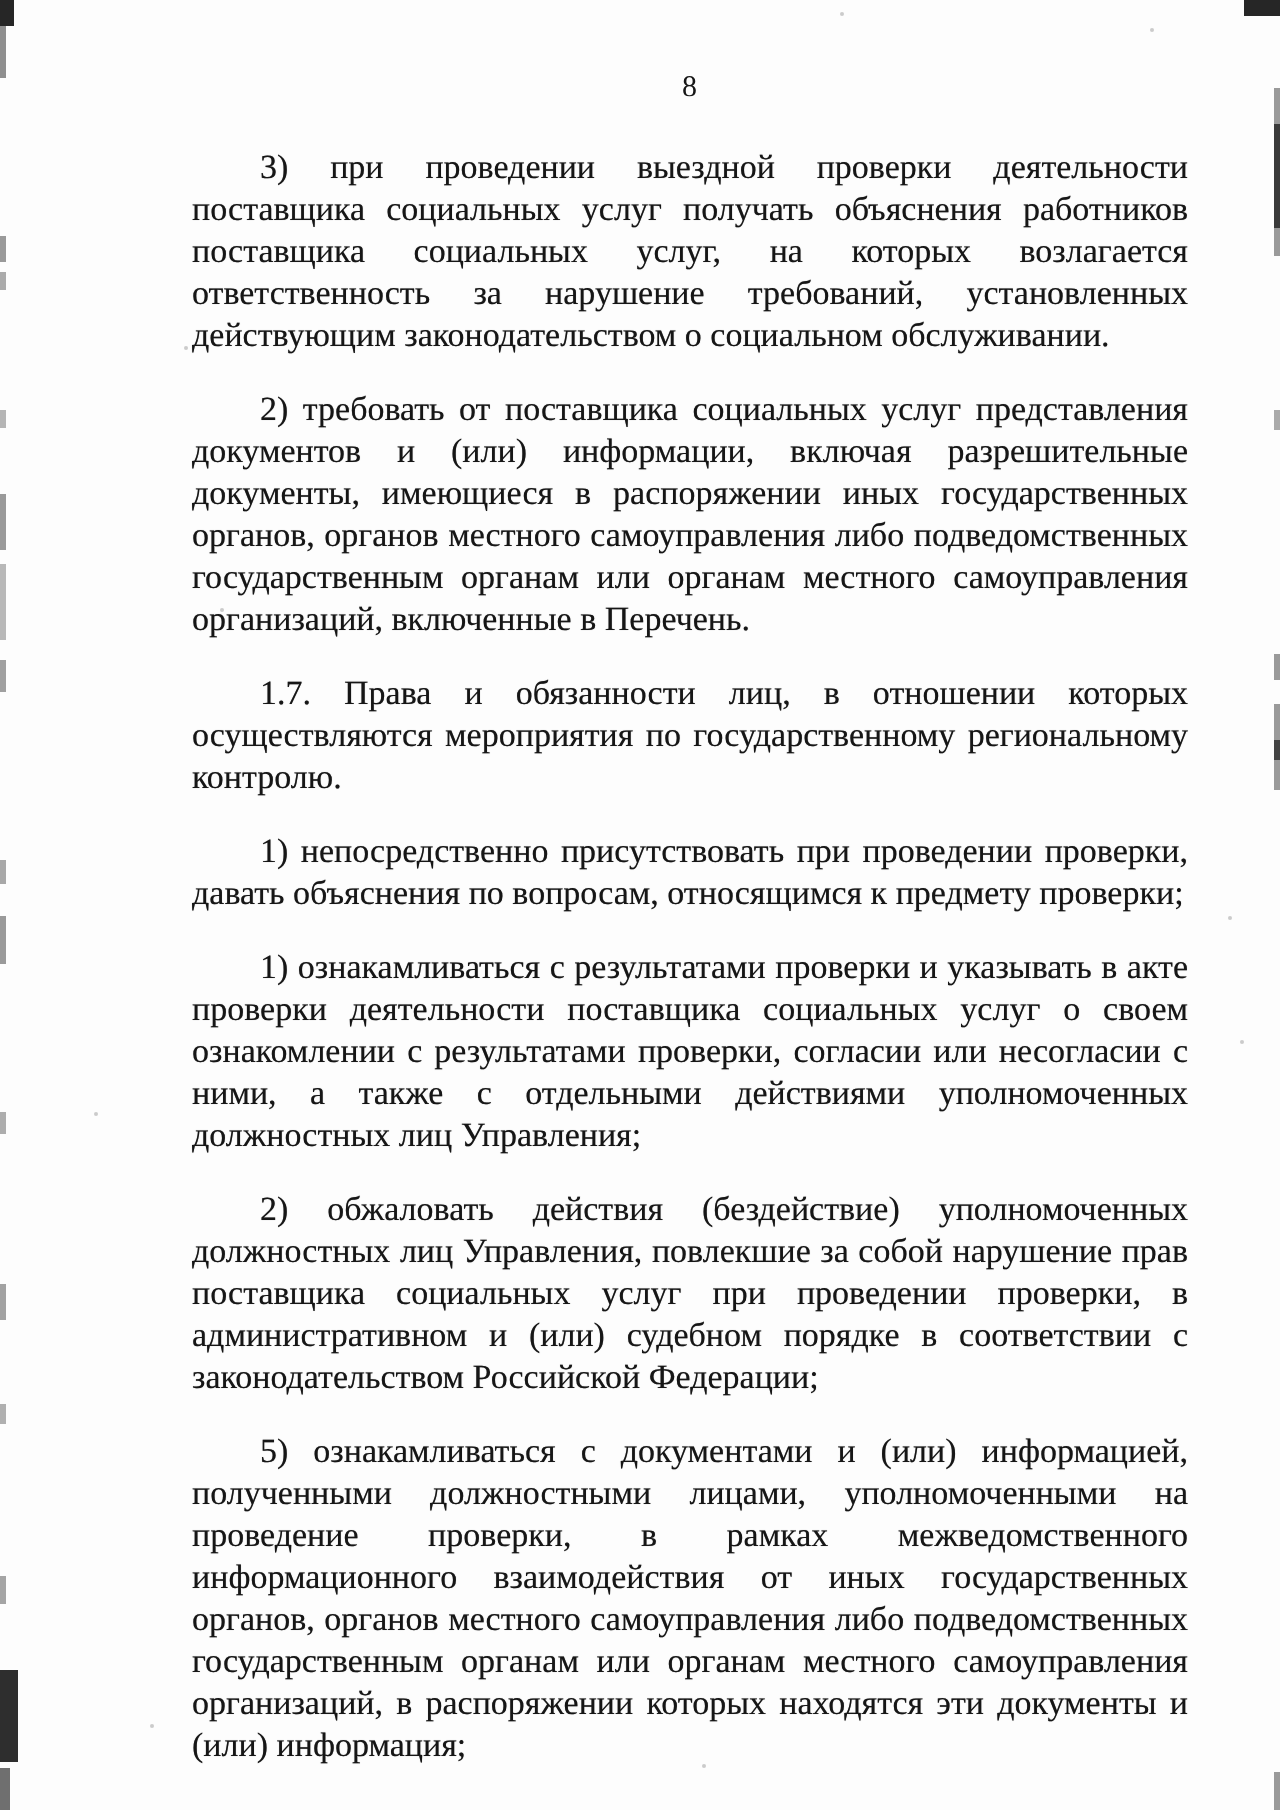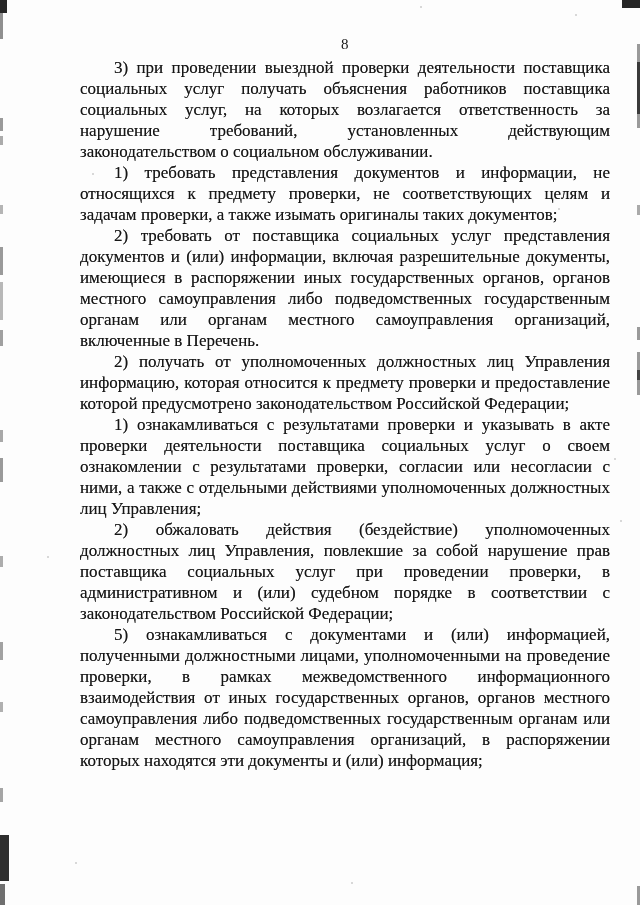--- a/index.html
+++ b/index.html
@@ -24,36 +24,36 @@
     font-size:15px;line-height:16px;
     letter-spacing:.5px;
   }
   .content{
     position:absolute;
     top:57px;left:80px;width:530px;
     font-size:17px;line-height:21px;
     text-align:justify;
     text-shadow:0 0 .35px rgba(0,0,0,.55);
   }
-  .content p{margin:0;text-indent:34px;}
+  .content p{margin:16px;text-indent:34px;}
   .mark{position:absolute;}
   .speck{position:absolute;width:2px;height:2px;background:#8d8d8d;opacity:.45;border-radius:50%;}
 </style>
 </head>
 <body>
 
 <div class="page">
 
   <div class="page-number">8</div>
 
   <div class="content">
     <p>3) при проведении выездной проверки деятельности поставщика социальных услуг получать объяснения работников поставщика социальных услуг, на которых возлагается ответственность за нарушение требований, установленных действующим законодательством о социальном обслуживании.</p>
-    <p>1) требовать представления документов и информации, не относящихся к предмету проверки, не соответствующих целям и задачам проверки, а также изымать оригиналы таких документов;</p>
     <p>2) требовать от поставщика социальных услуг представления документов и (или) информации, включая разрешительные документы, имеющиеся в распоряжении иных государственных органов, органов местного самоуправления либо подведомственных государственным органам или органам местного самоуправления организаций, включенные в Перечень.</p>
-    <p>2) получать от уполномоченных должностных лиц Управления информацию, которая относится к предмету проверки и предоставление которой предусмотрено законодательством Российской Федерации;</p>
+    <p>1.7. Права и обязанности лиц, в отношении которых осуществляются мероприятия по государственному региональному контролю.</p>
+    <p>1) непосредственно присутствовать при проведении проверки, давать объяснения по вопросам, относящимся к предмету проверки;</p>
     <p>1) ознакамливаться с результатами проверки и указывать в акте проверки деятельности поставщика социальных услуг о своем ознакомлении с результатами проверки, согласии или несогласии с ними, а также с отдельными действиями уполномоченных должностных лиц Управления;</p>
     <p>2) обжаловать действия (бездействие) уполномоченных должностных лиц Управления, повлекшие за собой нарушение прав поставщика социальных услуг при проведении проверки, в административном и (или) судебном порядке в соответствии с законодательством Российской Федерации;</p>
     <p>5) ознакамливаться с документами и (или) информацией, полученными должностными лицами, уполномоченными на проведение проверки, в рамках межведомственного информационного взаимодействия от иных государственных органов, органов местного самоуправления либо подведомственных государственным органам или органам местного самоуправления организаций, в распоряжении которых находятся эти документы и (или) информация;</p>
 
   </div>
 
   <div>
 
     <div class="mark" style="left:0;top:0;width:7px;height:13px;background:var(--edge_dark);"></div>
     <div class="mark" style="left:0;top:13px;width:3px;height:26px;background:#8f8f8f;"></div>

